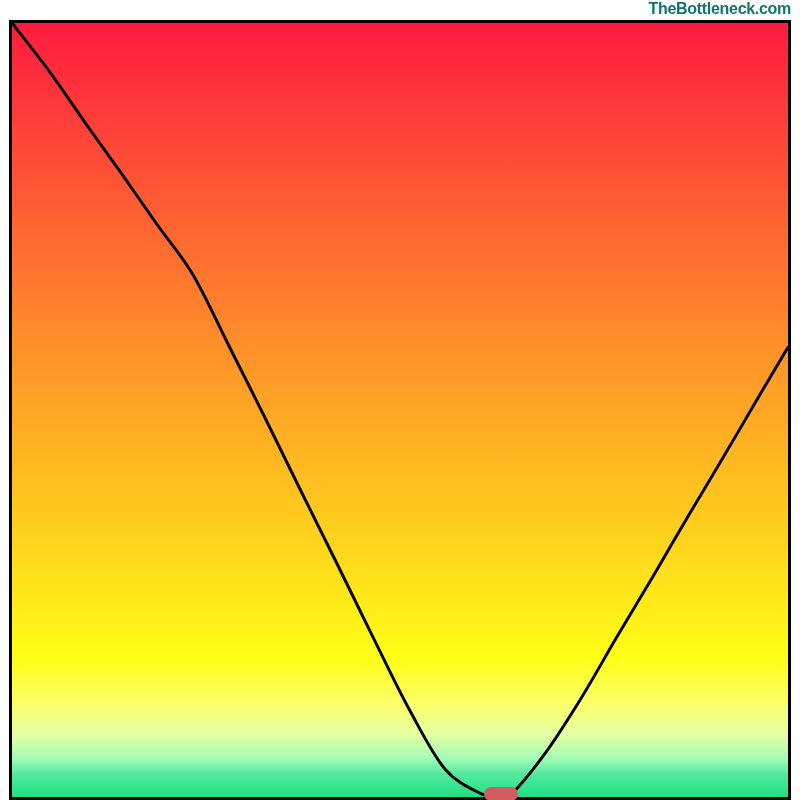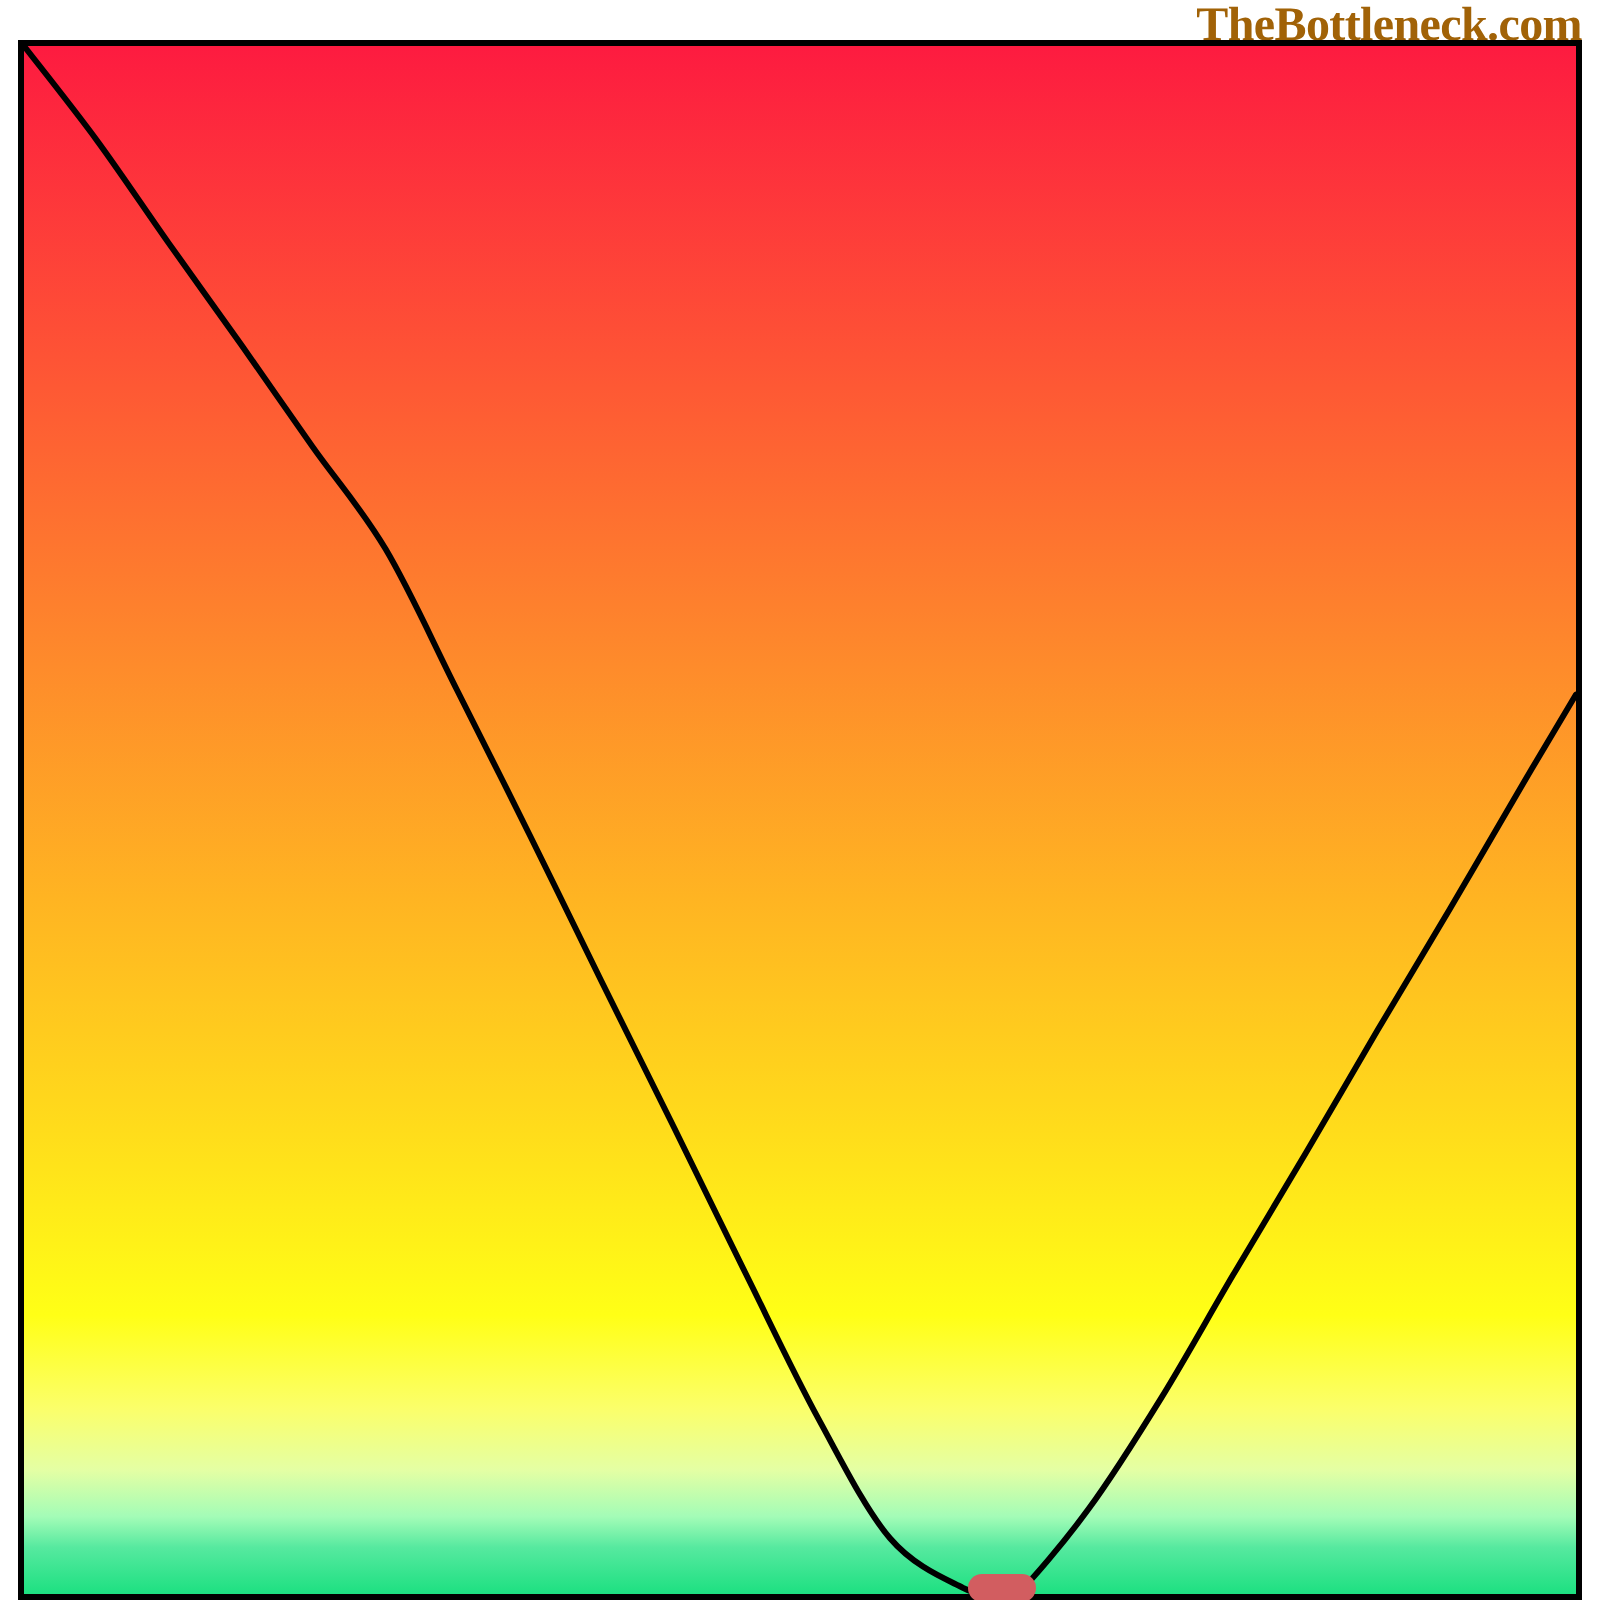--- a/index.html
+++ b/index.html
@@ -23,24 +23,24 @@
     position: absolute;
     left: 0;
     top: 0;
     width: 100%;
     height: 100%;
   }
   .attribution {
     position: absolute;
     top: 0px;
     right: 9px;
-    font-family: Liberation Serif, serif;
-    font-size: 24px;
+    font-family: Liberation Sans, sans-serif;
+    font-size: 16px;
     font-weight: bold;
-    color: #a16207;
+    color: #0f766e;
     letter-spacing: -0.3px;
   }
   svg.curve {
     position: absolute;
     left: 0;
     top: 0;
     width: 100%;
     height: 100%;
     overflow: visible;
   }

